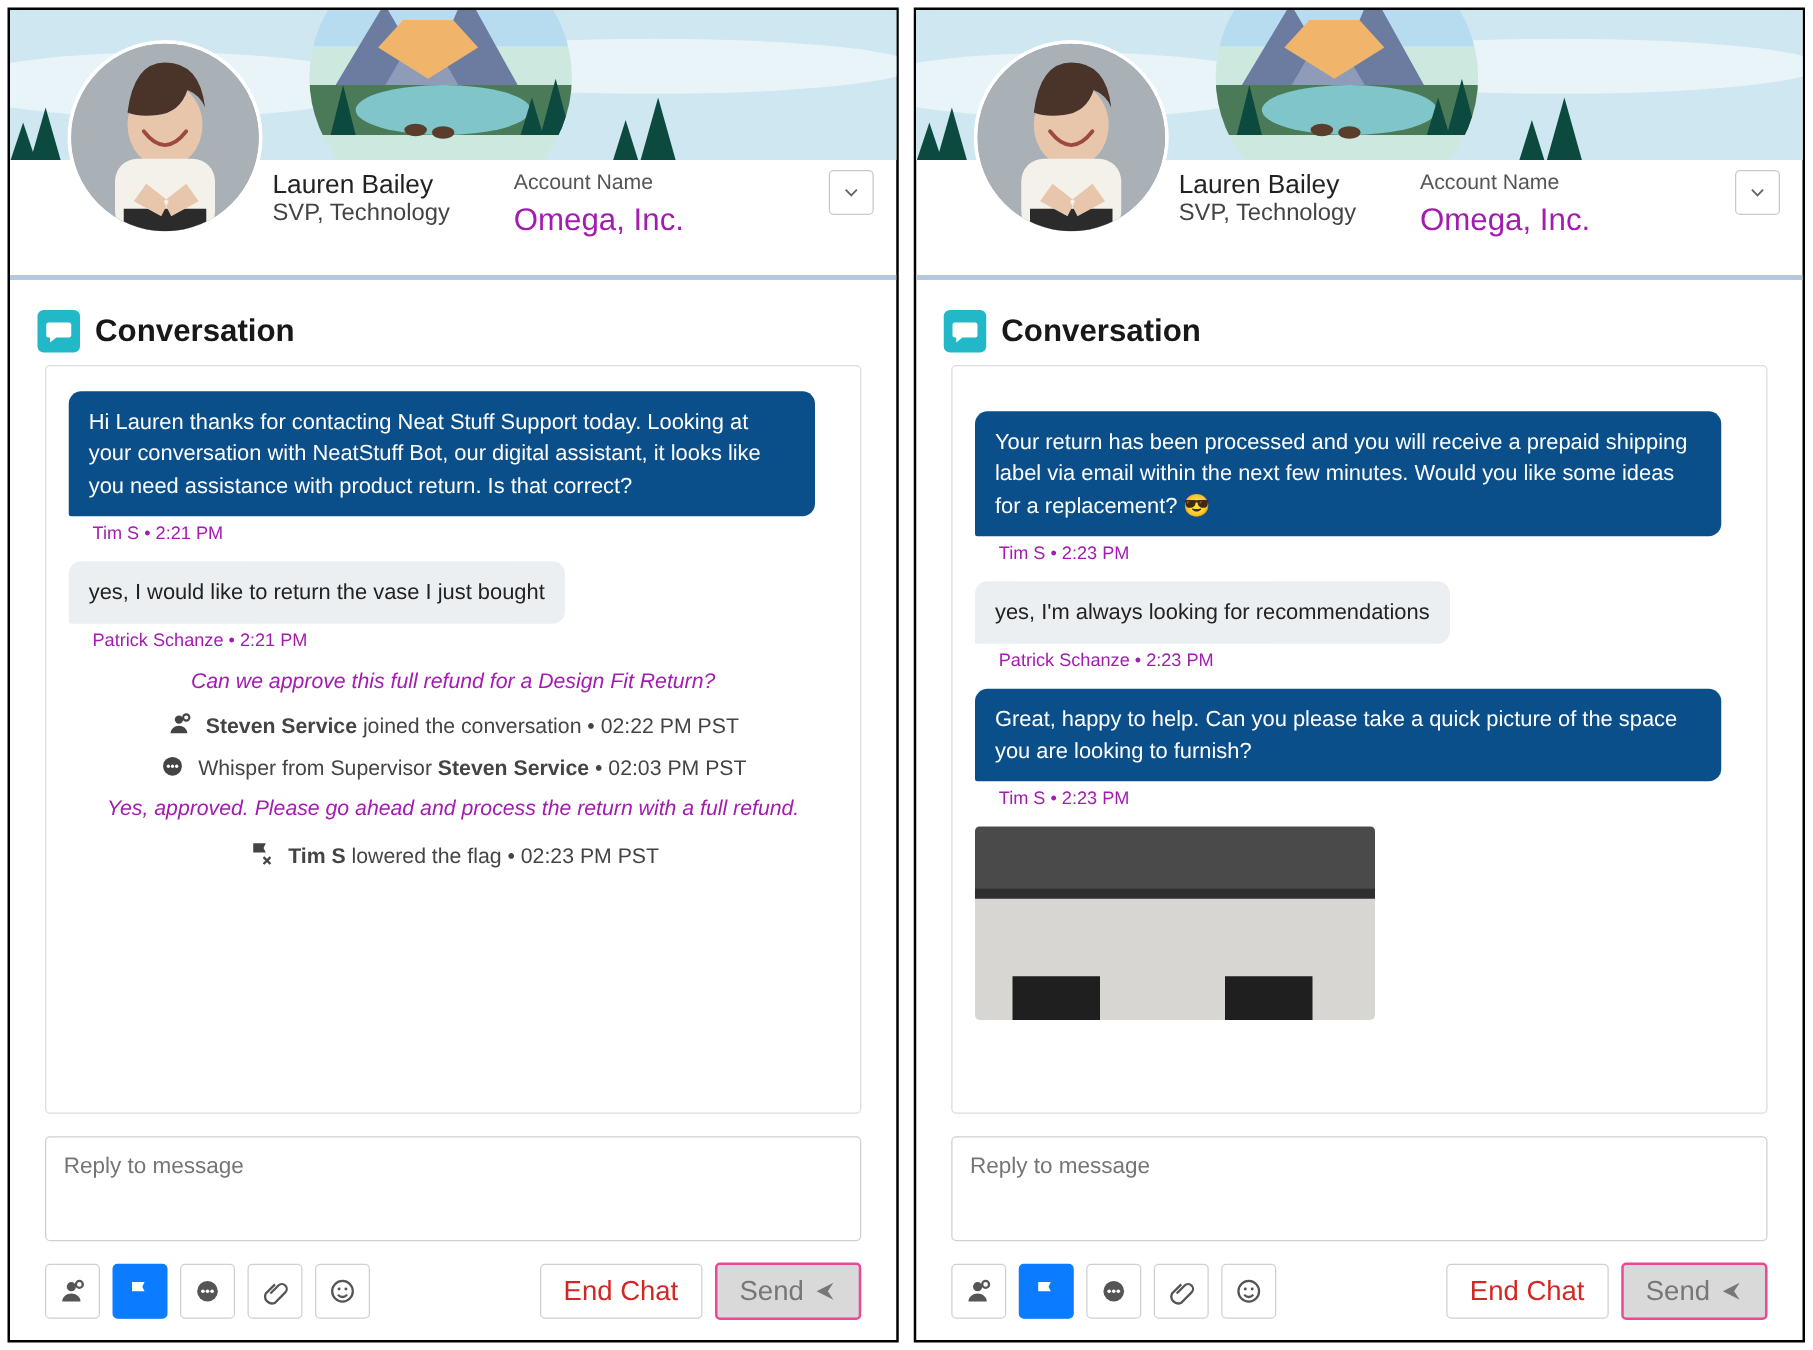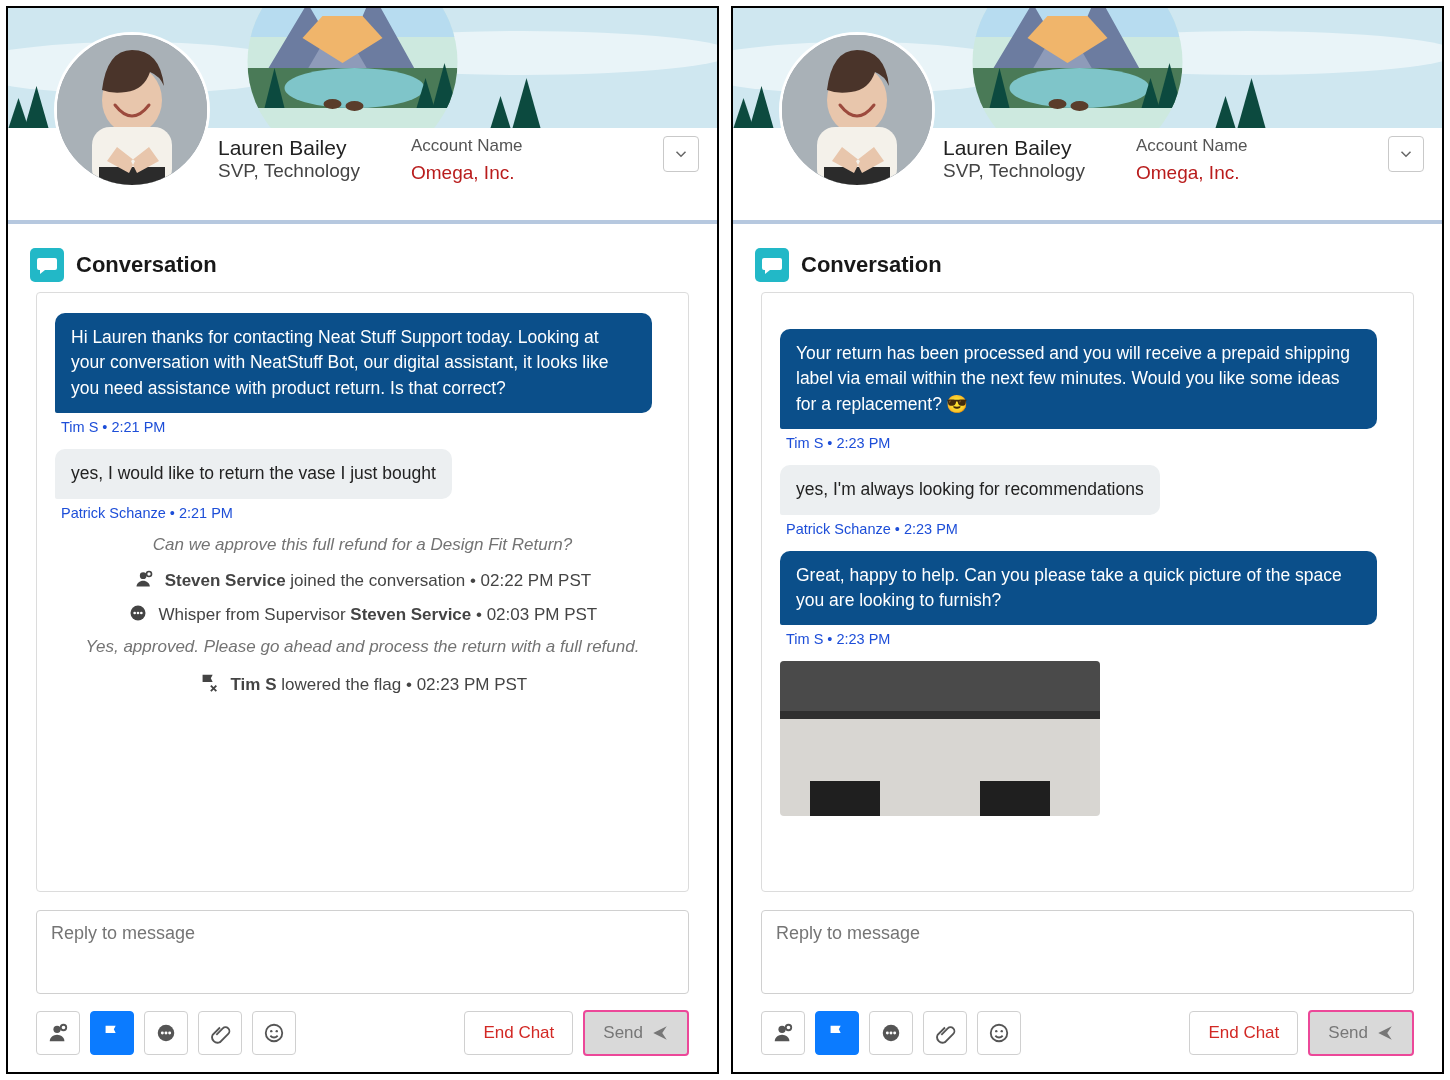--- a/index.html
+++ b/index.html
@@ -8,43 +8,43 @@
   .hero{position:relative;height:120px;overflow:visible;background:linear-gradient(#b9d7e6,#d8ecf4);}
   .hero svg{display:block;}
   .avatar{position:absolute;left:46px;top:24px;width:150px;height:150px;border-radius:50%;border:3px solid #fff;overflow:hidden;background:#9aa3ab;}
   .avatar svg{display:block;}
   .id-row{display:flex;align-items:flex-start;border-bottom:4px solid #b6c8df;padding:8px 18px 14px 210px;min-height:70px;}
   .id-text{min-width:175px;}
   .name{font-size:21px;color:#222;}
   .title{font-size:19px;color:#444;}
   .acct{margin-left:18px;}
   .acct .lbl{color:#555;font-size:17px;}
-  .acct .val{color:#b91c1c;font-size:19px;margin-top:6px;}
+  .acct .val{color:#a21caf;font-size:25px;margin-top:6px;text-align:center;}
   .expand{margin-left:auto;width:34px;height:34px;border:1px solid #c9c9c9;border-radius:4px;display:flex;align-items:center;justify-content:center;color:#666;cursor:pointer;background:#fff;}
   .section-head{display:flex;align-items:center;gap:12px;padding:24px 22px 10px 22px;}
   .section-head .ico{width:34px;height:34px;border-radius:5px;background:#22b8c7;display:flex;align-items:center;justify-content:center;}
-  .section-head .ttl{font-weight:700;font-size:22px;}
+  .section-head .ttl{font-weight:700;font-size:25px;}
   .thread{margin:0 28px 8px 28px;border:1px solid #dcdcdc;border-radius:4px;padding:14px 14px 6px 14px;flex:1;overflow:hidden;}
   .msg{margin:6px 4px;}
   .bubble{display:inline-block;border-radius:10px;padding:12px 16px;font-size:17.5px;line-height:1.45;max-width:565px;}
   .agent .bubble{background:#0b4f8a;color:#fff;border-bottom-left-radius:2px;}
   .cust  .bubble{background:#eceff1;color:#222;border-bottom-left-radius:2px;}
-  .meta{color:#1d4ed8;font-size:14.5px;margin:6px 6px 14px 6px;}
+  .meta{color:#a21caf;font-size:14.5px;margin:6px 6px 14px 19px;}
   .sys{color:#444;text-align:center;font-size:17px;margin:12px 0;}
   .sys .b{font-weight:700;}
-  .sys-note{text-align:center;font-style:italic;color:#737373;font-size:17px;margin:6px 0 14px 0;}
+  .sys-note{text-align:center;font-style:italic;color:#a21caf;font-size:17px;margin:6px 0 14px 0;}
   .sys svg{vertical-align:-3px;margin-right:6px;}
   .imgslot{width:320px;height:155px;border-radius:4px;margin:8px 4px 0 4px;overflow:hidden;}
   .composer{margin:10px 28px 4px 28px;}
   .composer textarea{width:100%;box-sizing:border-box;resize:none;height:84px;border:1px solid #d0d0d0;border-radius:4px;padding:12px 14px;font-size:18px;color:#444;font-family:inherit;}
   .toolbar{display:flex;align-items:center;gap:10px;margin:8px 28px 16px 28px;}
   .tb{width:42px;height:42px;border:1px solid #d0d0d0;border-radius:4px;background:#fff;display:flex;align-items:center;justify-content:center;color:#555;cursor:pointer;}
   .tb.active{background:#0b7bff;border-color:#0b7bff;color:#fff;}
   .spacer{flex:1;}
-  .btn{height:42px;border-radius:4px;padding:0 18px;font-size:17px;display:flex;align-items:center;gap:8px;cursor:pointer;}
+  .btn{height:42px;border-radius:4px;padding:0 18px;font-size:22px;display:flex;align-items:center;gap:8px;cursor:pointer;}
   .btn.end{border:1px solid #d0d0d0;background:#fff;color:#d22824;}
   .btn.send{border:2px solid #ec4899;background:#d9d9d9;color:#777;}
 </style>
 </head>
 <body>
 
 <svg width="0" height="0" style="position:absolute">
  <defs>
 
   <g id="hero-art">

